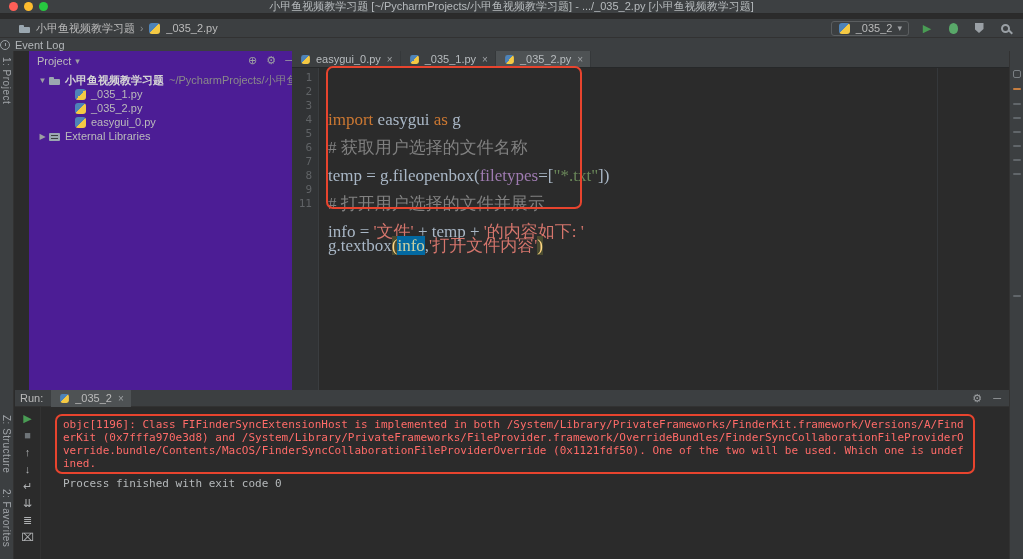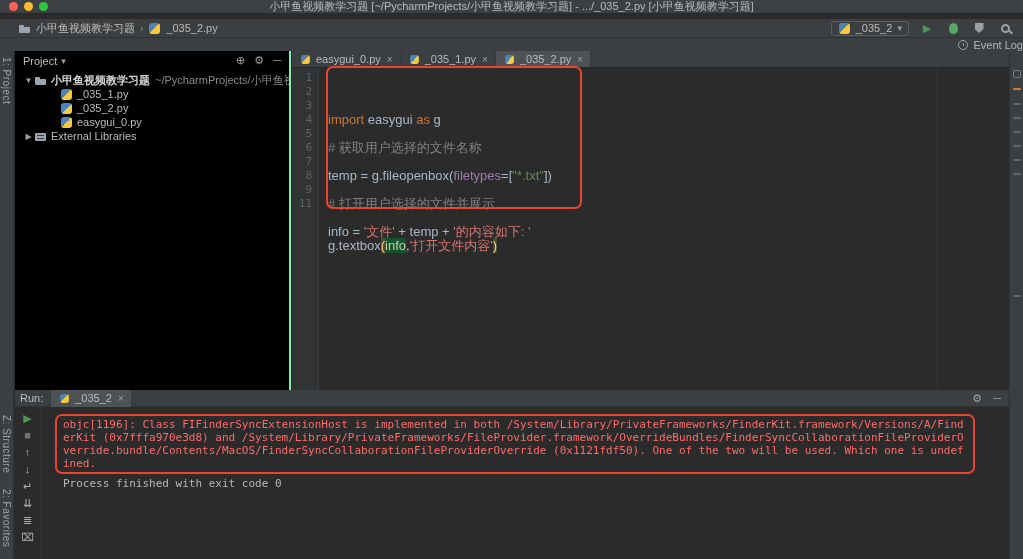--- a/index.html
+++ b/index.html
@@ -33,32 +33,32 @@
   .ico-lib::after{content:'';position:absolute;left:3px;top:5px;width:7px;height:1px;background:#3c3f41;box-shadow:0 3px 0 #3c3f41}
   .ico-scratch::before{content:'';position:absolute;left:2px;top:1px;width:9px;height:11px;background:#9aa7b0;clip-path:polygon(0 0,70% 0,100% 30%,100% 100%,0 100%)}
   .ic-bug{display:inline-block;width:9px;height:11px;border-radius:50% 50% 45% 45%;background:#59a869}
   .ic-shield{display:inline-block;width:9px;height:10px;background:#9aa0a5;clip-path:polygon(0 0,100% 0,100% 60%,50% 100%,0 60%)}
   .ic-search{display:inline-block;width:9px;height:9px;border:2px solid #9aa0a5;border-radius:50%;position:relative}
   .ic-search::after{content:'';position:absolute;width:5px;height:2px;background:#9aa0a5;transform:rotate(45deg);right:-5px;bottom:-2px}
   .ic-clock{display:inline-block;width:10px;height:10px;border:1px solid #9aa0a5;border-radius:50%;position:relative}
   .ic-clock::after{content:'';position:absolute;left:4px;top:2px;width:1px;height:3px;background:#9aa0a5}
 
   
-  .substrip{position:absolute;left:0;top:38px;width:100%;height:13px;background:#3c3f41;display:flex;justify-content:flex-end;align-items:center;padding-right:0}
+  .substrip{position:absolute;left:0;top:38px;width:100%;height:13px;background:#3c3f41;display:flex;align-items:center;padding-right:10px}
   .event-log{display:flex;align-items:center;gap:5px;color:#b3b7ba}
 
   
   .left-stripe{position:absolute;left:0;top:51px;bottom:0;width:14px;background:#3c3f41;border-right:1px solid #323232}
   .stripe-label{position:absolute;left:1px;writing-mode:vertical-rl;font-size:10px;color:#a0a4a8;letter-spacing:.5px;white-space:nowrap}
   #lbl-project{top:6px}
   #lbl-structure{top:364px}
   #lbl-favorites{top:438px}
 
   
-  .project-panel{position:absolute;left:15px;top:51px;width:276px;bottom:169px;background:#000000;border-right:2px solid #86efac;overflow:hidden}
+  .project-panel{position:absolute;left:29px;top:51px;width:276px;bottom:169px;background:#4c1d95;border-right:4px solid #86efac;overflow:hidden}
   .project-header{height:19px;display:flex;align-items:center;gap:4px;padding:0 8px}
   .ph-title{color:#bbbbbb}
   .ph-icons{margin-left:auto;display:flex;gap:9px;color:#9da0a3}
   .tree{padding-top:3px}
   .tree-row{height:14px;display:flex;align-items:center;color:#bbbbbb;white-space:nowrap;overflow:hidden}
   .tree-row.indent-0{padding-left:8px}
   .tree-row.indent-1{padding-left:34px}
   .tree-arrow{width:11px;font-size:8px;color:#9da0a3;text-align:center;flex:none}
   .tree-label{margin-left:4px}
   .tree-label.bold{font-weight:bold;color:#d4d4d4}
@@ -66,32 +66,32 @@
 
   
   .editor{position:absolute;left:292px;top:51px;right:14px;bottom:169px;background:#2b2b2b}
   .tabbar{height:17px;background:#3c3f41;display:flex;border-bottom:1px solid #262829}
   .tab{display:flex;align-items:center;gap:4px;padding:0 7px;color:#b8bcbf;border-right:1px solid #35383a}
   .tab .ico{transform:scale(.8)}
   .tab.active{background:#4e5254}
   .tab-close{color:#9da0a3;font-size:10px;margin-left:2px}
   .editor-body{position:absolute;top:17px;left:0;right:0;bottom:0;display:flex}
   .gutter{width:27px;background:#313335;border-right:1px solid #3a3d40;color:#606366;font-family:"DejaVu Sans Mono",monospace;font-size:11px;line-height:14px;text-align:right;padding:3px 6px 0 0}
-  .code{flex:1;position:relative;font-family:Liberation Sans, sans-serif;font-size:13px;line-height:14px;color:#a9b7c6;padding:3px 0 0 9px;white-space:pre;overflow:hidden}
+  .code{flex:1;position:relative;font-family:Liberation Serif, serif;font-size:17px;line-height:14px;color:#a9b7c6;padding:3px 0 0 9px;white-space:pre;overflow:hidden}
   .code-line{min-height:14px}
   .margin-guide{position:absolute;top:0;bottom:0;left:618px;width:1px;background:#35383b}
   .annotation-box{position:absolute;left:34px;top:15px;width:256px;height:143px;border:2px solid #e8442e;border-radius:7px;pointer-events:none;z-index:4}
   .tk-kw{color:#cc7832}
   .tk-d{color:#a9b7c6}
   .tk-com{color:#808080}
   .tk-str{color:#6a8759}
   .tk-sc{color:#d5756c}
   .tk-par{color:#9e7bb0}
   .tk-br{color:#ffd684;background:#4a4b2f}
-  .tk-hl{background:#14532d;color:#c9cfa2}
+  .tk-hl{background:#0369a1;color:#c9cfa2}
 
   
   .right-stripe{position:absolute;right:0;top:51px;bottom:0;width:14px;background:#3c3f41;border-left:1px solid #323232}
   .r-mark{position:absolute;left:3px;width:8px;height:2px;background:#61666a;border-radius:1px}
   .r-mark.orange{background:#c77f41}
   .r-icon{position:absolute;left:3px;top:19px;width:8px;height:8px;border:1px solid #7a7f83;border-radius:2px}
 
   
   .run-panel{position:absolute;left:15px;right:14px;top:390px;bottom:0;background:#2b2b2b}
   .run-header{height:17px;background:#3c3f41;display:flex;align-items:center;gap:8px;padding:0 8px 0 5px;border-bottom:1px solid #323232}

